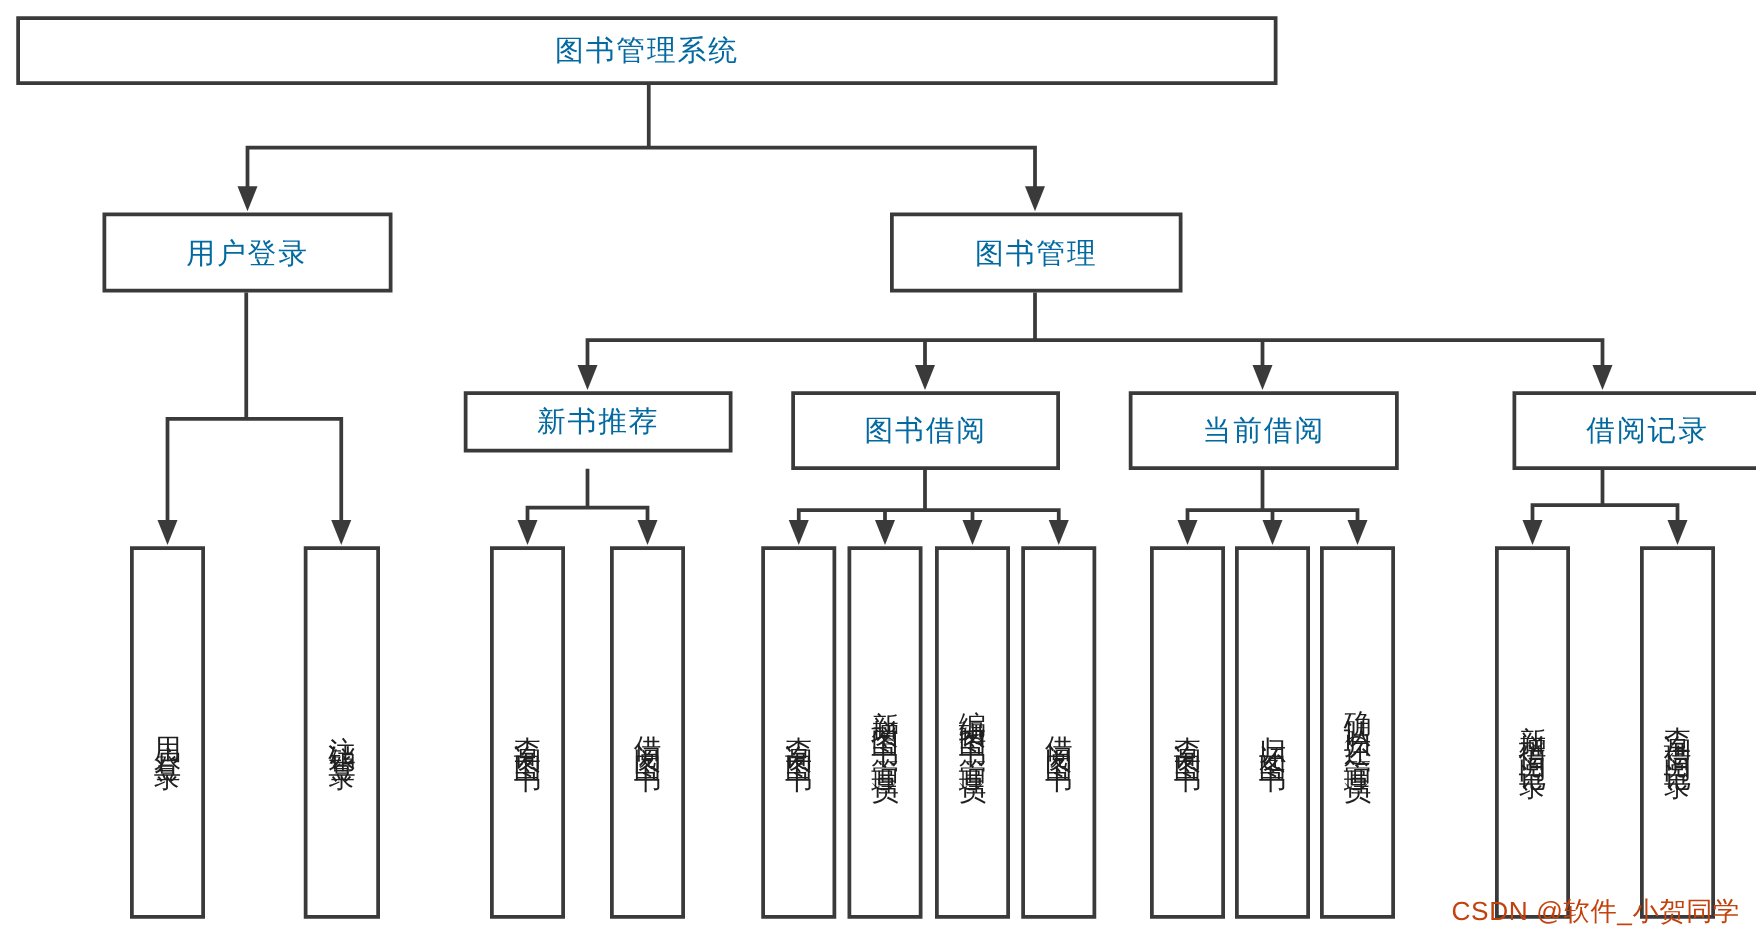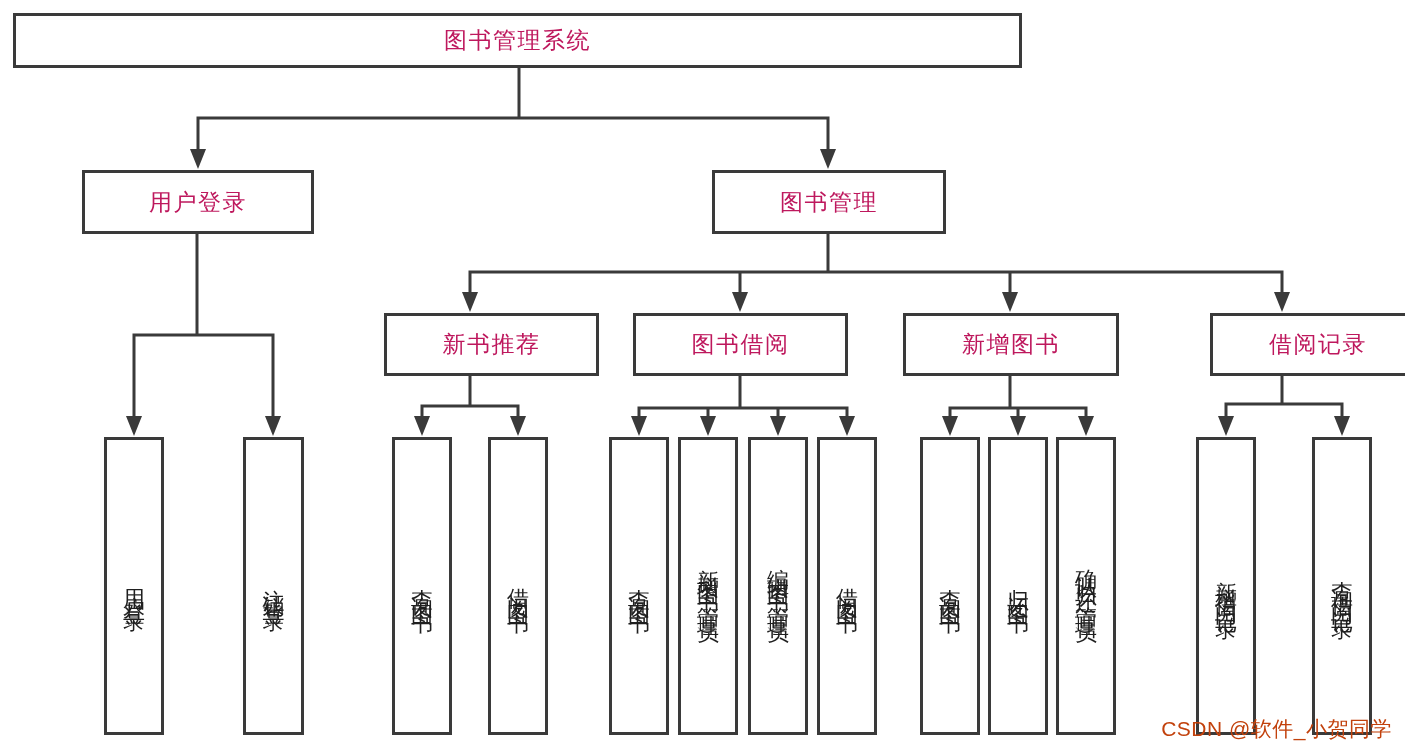--- a/index.html
+++ b/index.html
@@ -24,21 +24,21 @@
     background: #ffffff;
     border: 3px solid #3a3a3a;
     display: flex;
     align-items: center;
     justify-content: center;
     z-index: 2;
   }
   .hlabel {
     font-size: 23px;
     letter-spacing: 1.5px;
-    color: #be185d;
+    color: #0369a1;
     white-space: nowrap;
     line-height: 1;
   }
   .leaf { top: 437px; height: 298px; }
   .vlabel {
     writing-mode: vertical-rl;
     text-orientation: mixed;
     font-size: 22px;
     line-height: 1;
     letter-spacing: 0.35em;
@@ -97,28 +97,28 @@
     <span class="hlabel">图书管理系统</span>
   </div>
 
   <div class="box" style="left:82px; top:170px; width:232px; height:64px;">
     <span class="hlabel">用户登录</span>
   </div>
   <div class="box" style="left:712px; top:170px; width:234px; height:64px;">
     <span class="hlabel">图书管理</span>
   </div>
 
-  <div class="box" style="left:384px; top:313px; width:215px; height:63px;">
+  <div class="box" style="left:371px; top:313px; width:215px; height:49px;">
     <span class="hlabel">新书推荐</span>
   </div>
   <div class="box" style="left:633px; top:313px; width:215px; height:63px;">
     <span class="hlabel">图书借阅</span>
   </div>
   <div class="box" style="left:903px; top:313px; width:216px; height:63px;">
-    <span class="hlabel">新增图书</span>
+    <span class="hlabel">当前借阅</span>
   </div>
   <div class="box" style="left:1174px; top:313px; width:216px; height:63px;margin-left:36px;">
     <span class="hlabel">借阅记录</span>
   </div>
 
   <div class="box leaf" style="left:104px; width:60px;">
     <span class="vlabel">用户登录</span>
   </div>
   <div class="box leaf" style="left:243px; width:61px;">
     <span class="vlabel">注销登录</span>

